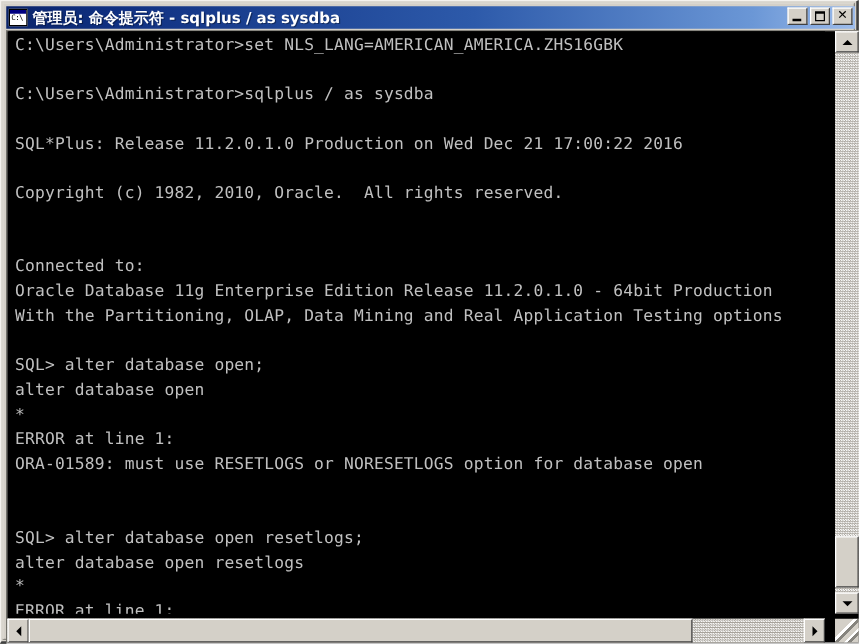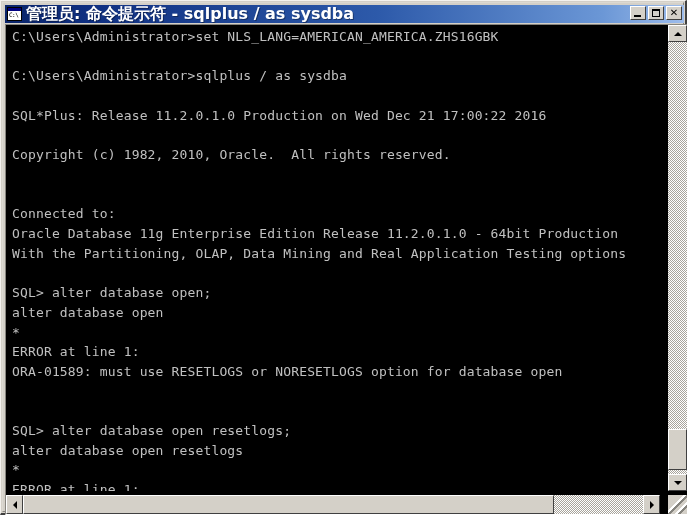--- a/index.html
+++ b/index.html
@@ -73,21 +73,21 @@
     position: absolute;
     left: 1px; top: 3px;
     font-family: "DejaVu Sans Mono", monospace;
     font-size: 6px;
     line-height: 8px;
     color: #000000;
     letter-spacing: -0.5px;
   }
   .title-text {
     font-family: "DejaVu Sans", sans-serif;
-    font-size: 16px;
+    font-size: 12px;
     font-weight: bold;
     color: #ffffff;
     white-space: nowrap;
     letter-spacing: 0px;
     text-shadow: 1px 1px 0 rgba(0,0,0,0.35);
   }
   .title-buttons {
     position: absolute;
     right: 2px;
     top: 1px;

